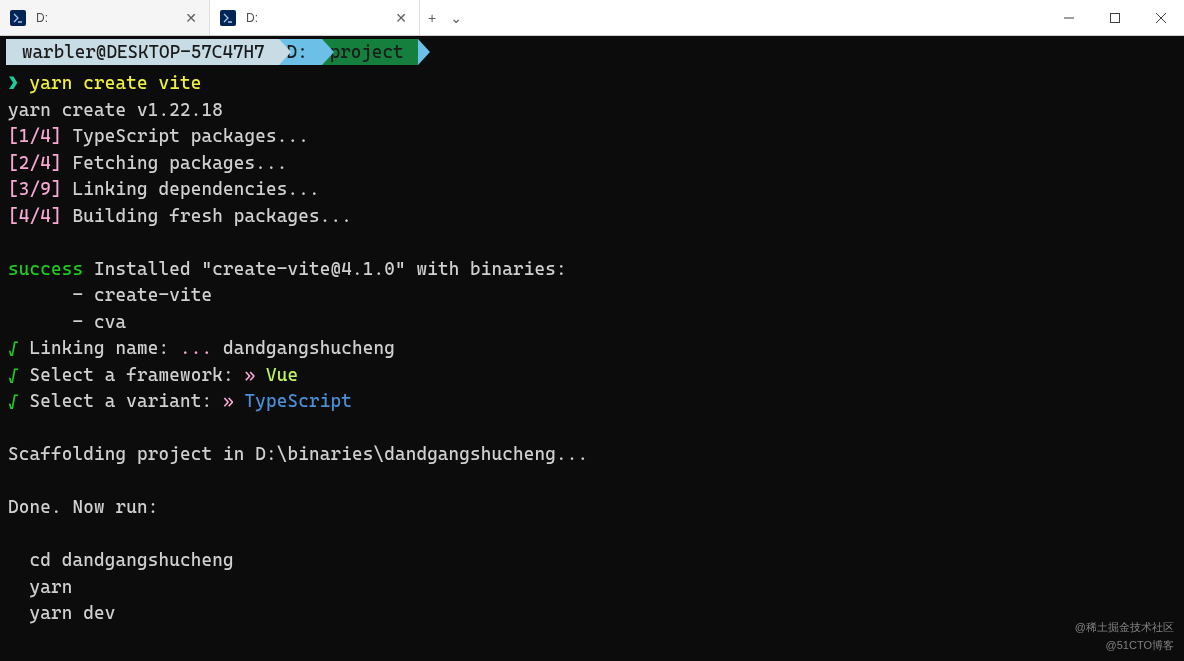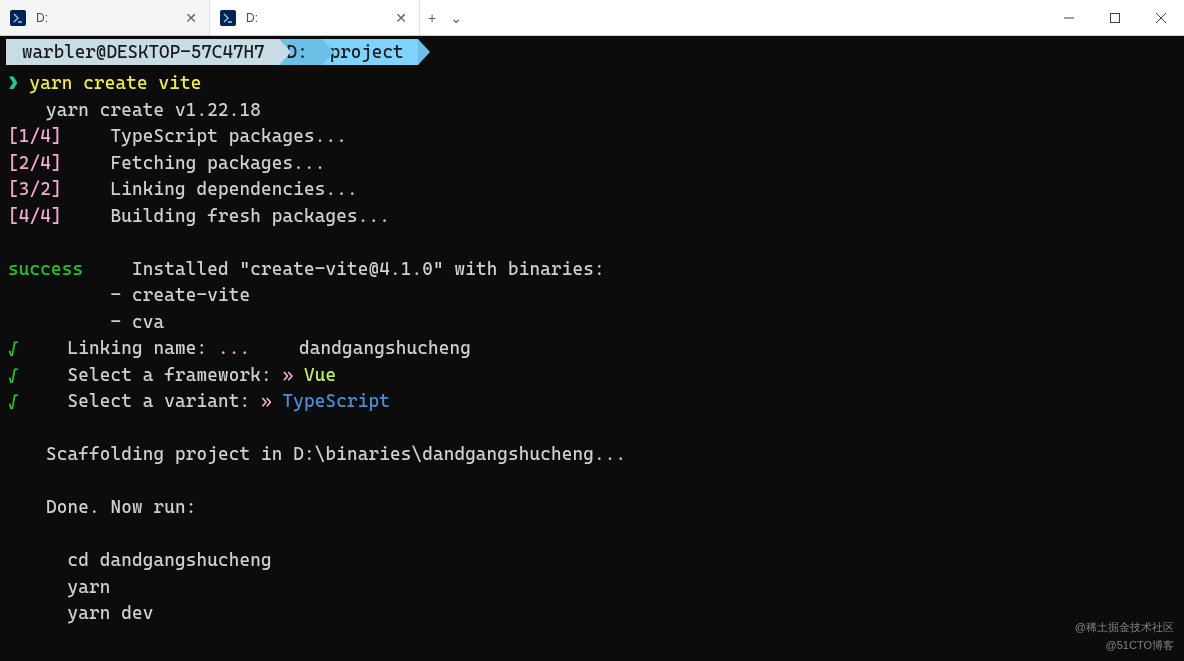--- a/index.html
+++ b/index.html
@@ -115,38 +115,38 @@
       width: 0;
       height: 0;
       border-top: 13px solid transparent;
       border-bottom: 13px solid transparent;
       border-left: 12px solid;
     }
     .seg-user { background: #c8dce5; z-index: 3; }
     .seg-user::after { border-left-color: #c8dce5; }
     .seg-drive { background: #6cc0e8; z-index: 2; }
     .seg-drive::after { border-left-color: #6cc0e8; }
-    .seg-proj { background: #7dd3fc; z-index: 1; }
+    .seg-proj { background: #15803d; z-index: 1; }
     .seg-proj::after { border-left-color: #6cc0e8; }
     
     .terminal {
       padding: 2px 8px;
       font-size: 18px;
       line-height: 26.5px;
       white-space: pre;
       letter-spacing: 0.2px;
     }
     .prompt-caret { color: #20c997; font-weight: bold; }
     .cmd { color: #f0f040; }
     .dim { color: #f9a8d4; }
     .success { color: #20c920; }
     .check { color: #20c920; }
     .blue1 { color: #bef264; }
     .blue2 { color: #4a8fd8; }
-    .plain { color: #d0d0d0; margin-left: 38px; }
+    .plain { color: #d0d0d0; }
     
     .watermark {
       position: absolute;
       right: 10px;
       color: #808080;
       font-size: 11px;
       font-family: 'Segoe UI', sans-serif;
     }
     .wm1 { bottom: 26px; }
     .wm2 { bottom: 8px; }
@@ -202,21 +202,21 @@
 <div class="pathbar">
   <div class="path-segment seg-user">warbler@DESKTOP-57C47H7</div>
   <div class="path-segment seg-drive">D:</div>
   <div class="path-segment seg-proj">project</div>
 </div>
 
 <div class="terminal"><span class="prompt-caret">❯</span> <span class="cmd">yarn create vite</span>
 <span class="plain">yarn create v1.22.18</span>
 <span class="dim">[1/4]</span> <span class="plain">TypeScript packages...</span>
 <span class="dim">[2/4]</span> <span class="plain">Fetching packages...</span>
-<span class="dim">[3/2]</span> <span class="plain">Linking dependencies...</span>
+<span class="dim">[3/9]</span> <span class="plain">Linking dependencies...</span>
 <span class="dim">[4/4]</span> <span class="plain">Building fresh packages...</span>
 
 <span class="success">success</span><span class="plain"> Installed "create-vite@4.1.0" with binaries:</span>
 <span class="plain">      - create-vite</span>
 <span class="plain">      - cva</span>
 <span class="check">√</span><span class="plain"> Linking name:</span><span class="dim"> ... </span><span class="plain">dandgangshucheng</span>
 <span class="check">√</span><span class="plain"> Select a framework:</span><span class="dim"> » </span><span class="blue1">Vue</span>
 <span class="check">√</span><span class="plain"> Select a variant:</span><span class="dim"> » </span><span class="blue2">TypeScript</span>
 
 <span class="plain">Scaffolding project in D:\binaries\dandgangshucheng...</span>

